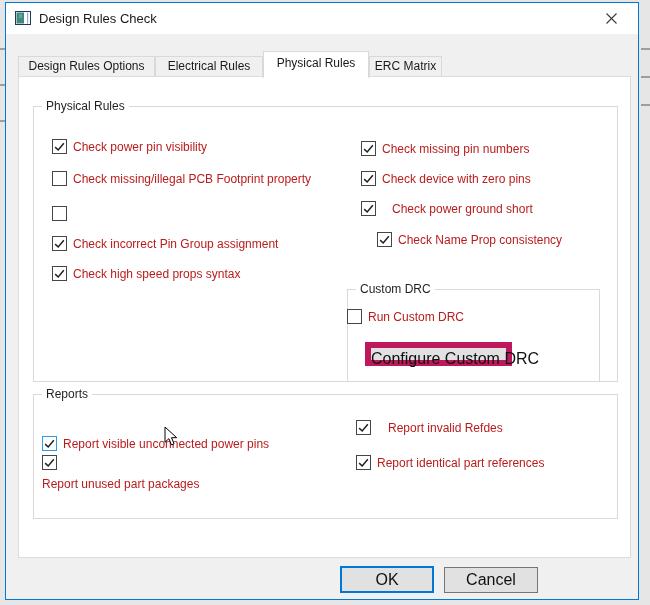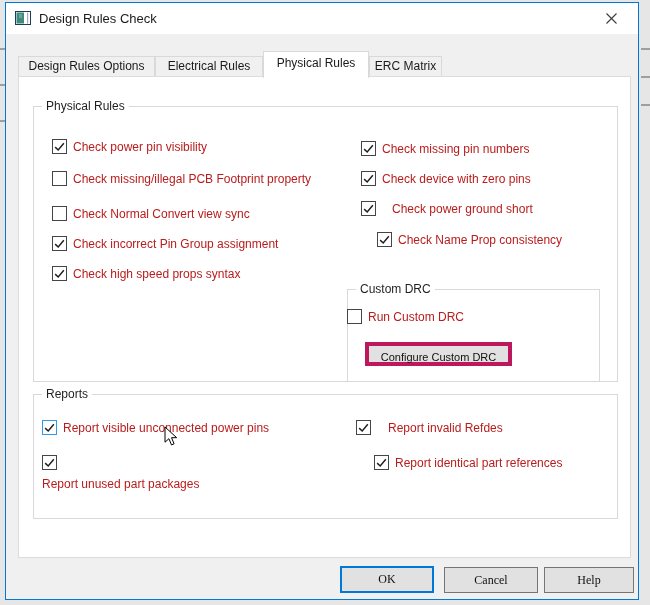--- a/index.html
+++ b/index.html
@@ -17,23 +17,23 @@
   .page{position:absolute;left:12px;top:73px;width:613px;height:482px;background:#ffffff;border:1px solid #dcdcdc;box-sizing:border-box;z-index:2;}
   .group{position:absolute;border:1px solid #d9d9d9;box-sizing:border-box;}
   .group-label{position:absolute;top:-8px;left:8px;background:#ffffff;padding:0 4px;font-size:12px;color:#1f1f1f;line-height:15px;white-space:nowrap;}
   .cb{position:absolute;display:flex;align-items:flex-start;gap:6px;}
   .cb .box{width:15px;height:15px;background:#fff;border:1px solid #454545;box-sizing:border-box;flex:none;}
   .cb .tick{display:none;width:13px;height:13px;}
   .cb.checked .tick{display:block;}
   .cb .tick polyline{fill:none;stroke:#1f1f1f;stroke-width:1.7;}
   .cb.hovered .box{border-color:#2e9be6;}
   .cb .lbl{font-size:12px;color:#b91c1c;line-height:16px;white-space:nowrap;}
-  .btn{position:absolute;box-sizing:border-box;background:#e1e1e1;border:1px solid #757575;font-size:12px;color:#101010;text-align:center;font-family:Liberation Serif, serif;}
+  .btn{position:absolute;box-sizing:border-box;background:#e1e1e1;border:1px solid #757575;font-size:16px;color:#101010;text-align:center;font-family:Liberation Sans, sans-serif;}
   .btn.default{border:2px solid #0078d7;}
-  .push-btn{position:absolute;box-sizing:border-box;background:#e1e1e1;border:4px solid #be185d;font-size:11px;color:#101010;text-align:center;white-space:nowrap;}
+  .push-btn{position:absolute;box-sizing:border-box;background:#e1e1e1;border:6px solid #be185d;font-size:16px;color:#101010;text-align:left;white-space:nowrap;}
   .cursor{position:absolute;z-index:50;}
 </style>
 </head>
 <body>
 
 <div class="screen">
 
   <div class="bgline" style="left:0;top:48px;width:5px;height:2px;"></div>
   <div class="bgline" style="left:0;top:84px;width:5px;height:2px;"></div>
   <div class="bgline" style="left:0;top:120px;width:5px;height:2px;"></div>
@@ -77,21 +77,20 @@
             </svg>
           </span>
         <span class="lbl">Check power pin visibility</span>
       </div>
       <div class="cb" style="left:33px;top:94px;">
         <span class="box"></span>
         <span class="lbl">Check missing/illegal PCB Footprint property</span>
       </div>
       <div class="cb" style="left:33px;top:129px;">
         <span class="box"></span>
-        <span class="lbl">Check Normal Convert view sync</span>
       </div>
       <div class="cb checked" style="left:33px;top:159px;">
         <span class="box">
             <svg class="tick" viewBox="0 0 15 15">
               <polyline points="2.5,8.2 6,11.5 12.5,3.8"></polyline>
             </svg>
           </span>
         <span class="lbl">Check incorrect Pin Group assignment</span>
       </div>
       <div class="cb checked" style="left:33px;top:189px;">
@@ -141,21 +140,21 @@
       </div>
       <div class="cb" style="left:328px;top:232px;text-align:right;">
         <span class="box"></span>
         <span class="lbl">Run Custom DRC</span>
       </div>
       <div class="push-btn" style="left:346px;top:265px;width:147px;height:24px;line-height:22px;">Configure Custom DRC</div>
 
       <div class="group" style="left:14px;top:317px;width:585px;height:125px;">
         <span class="group-label">Reports</span>
       </div>
-      <div class="cb checked hovered" style="left:23px;top:343px;">
+      <div class="cb checked hovered" style="left:23px;top:359px;">
         <span class="box">
             <svg class="tick" viewBox="0 0 15 15">
               <polyline points="2.5,8.2 6,11.5 12.5,3.8"></polyline>
             </svg>
           </span>
         <span class="lbl">Report visible unconnected power pins</span>
       </div>
       <div class="cb checked" style="left:23px;top:378px;flex-direction:column;">
         <span class="box">
             <svg class="tick" viewBox="0 0 15 15">
@@ -165,34 +164,33 @@
         <span class="lbl">Report unused part packages</span>
       </div>
       <div class="cb checked" style="left:337px;top:343px;gap:17px;">
         <span class="box">
             <svg class="tick" viewBox="0 0 15 15">
               <polyline points="2.5,8.2 6,11.5 12.5,3.8"></polyline>
             </svg>
           </span>
         <span class="lbl">Report invalid Refdes</span>
       </div>
-      <div class="cb checked" style="left:355px;top:378px;">
+      <div class="cb checked" style="left:337px;top:378px;">
         <span class="box">
             <svg class="tick" viewBox="0 0 15 15">
               <polyline points="2.5,8.2 6,11.5 12.5,3.8"></polyline>
             </svg>
           </span>
         <span class="lbl">Report identical part references</span>
       </div>
 
     </div>
 
     <div class="btn default" style="left:334px;top:563px;width:94px;height:27px;line-height:23px;">OK</div>
     <div class="btn" style="left:438px;top:564px;width:94px;height:26px;line-height:24px;">Cancel</div>
-    <div class="btn" style="left:538px;top:564px;width:90px;height:26px;line-height:24px;">Help</div>
 
   </div>
 
   <svg class="cursor" style="left:164px;top:426px;" width="14" height="21" viewBox="0 0 14 21">
     <path d="M1,1 L1,16.2 L4.9,12.7 L7.5,18.9 L10.1,17.8 L7.5,11.7 L12.7,11.7 Z" fill="#ffffff" stroke="#000000" stroke-width="1"></path>
   </svg>
 
 </div>
 
 </body></html>

